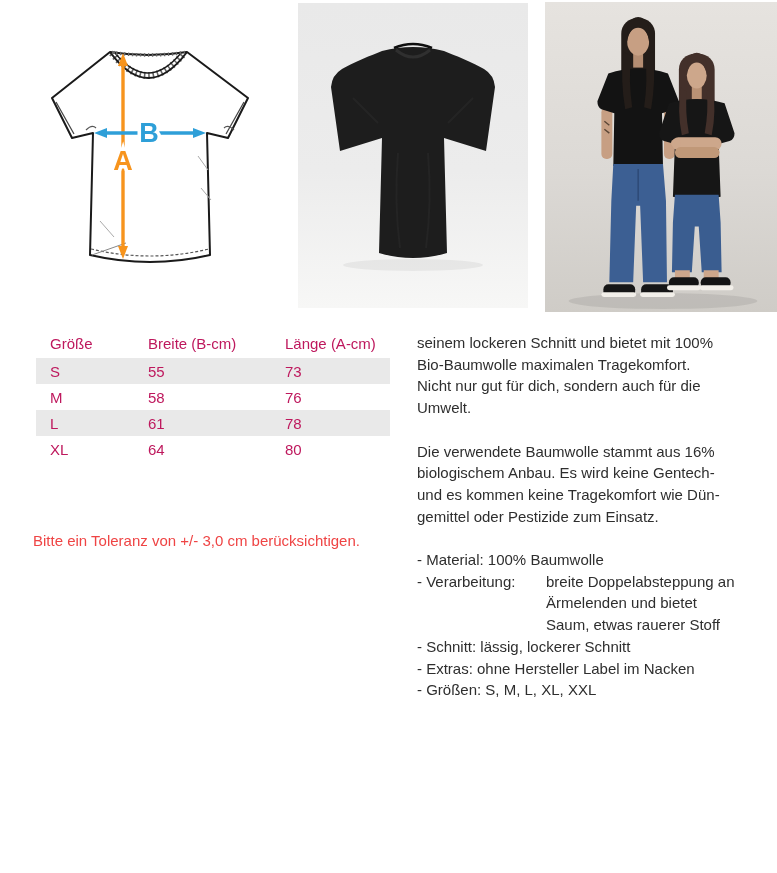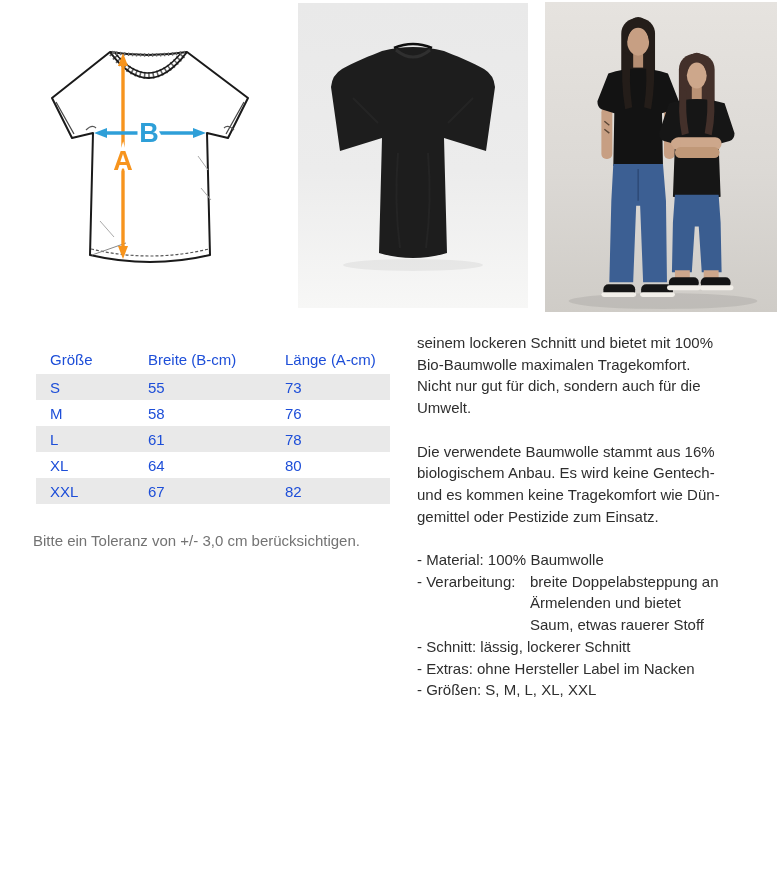--- a/index.html
+++ b/index.html
@@ -12,33 +12,33 @@
   .product-photo{
     position:absolute;left:298px;top:3px;width:230px;height:305px;
     background:linear-gradient(#e9e9e9 0%,#ececec 55%,#f7f7f6 100%);
   }
   .models-photo{
     position:absolute;left:545px;top:2px;width:232px;height:310px;
     background:linear-gradient(#e6e3df 0%,#dcd9d5 55%,#cfccc7 100%);
   }
   .diagram-wrap svg,.product-photo svg,.models-photo svg{display:block;width:100%;height:100%;}
   
-  .size-table{position:absolute;left:36px;top:344px;width:354px;font-size:15px;color:#1d4ed8;}
+  .size-table{position:absolute;left:36px;top:328px;width:354px;font-size:15px;color:#be185d;}
   .t-row{display:flex;align-items:center;height:26px;}
   .t-row.head{height:30px;background:#ffffff;}
   .t-row.alt{background:#e9e9e9;}
   .c1{box-sizing:border-box;width:112px;padding-left:14px;}
   .c2{box-sizing:border-box;width:137px;}
   .c3{flex:1;}
   
-  .tolerance{position:absolute;left:33px;top:532px;font-size:15px;color:#737373;}
+  .tolerance{position:absolute;left:33px;top:532px;font-size:15px;color:#ef4444;}
   
   .desc{position:absolute;left:417px;top:332px;width:338px;font-size:15px;line-height:21.7px;color:#2e2e2e;}
   .para{margin:0 0 21.7px 0;}
-  .drow{display:flex;}
+  .drow{display:flex;gap:16px;}
   .dlabel{width:113px;flex:0 0 113px;}
   .dvalue{flex:1;}
 </style>
 </head>
 <body>
 
 <div id="screen">
 
   <div class="diagram-wrap">
     <svg viewBox="0 0 232 235">
@@ -148,25 +148,20 @@
     <div class="t-row alt">
       <div class="c1">L</div>
       <div class="c2">61</div>
       <div class="c3">78</div>
     </div>
     <div class="t-row">
       <div class="c1">XL</div>
       <div class="c2">64</div>
       <div class="c3">80</div>
     </div>
-    <div class="t-row alt">
-      <div class="c1">XXL</div>
-      <div class="c2">67</div>
-      <div class="c3">82</div>
-    </div>
   </div>
 
   <div class="tolerance">Bitte ein Toleranz von +/- 3,0 cm berücksichtigen.</div>
 
   <div class="desc">
     <div class="para">
       <div>seinem lockeren Schnitt und bietet mit 100%</div>
       <div>Bio-Baumwolle maximalen Tragekomfort.</div>
       <div>Nicht nur gut für dich, sondern auch für die</div>
       <div>Umwelt.</div>

